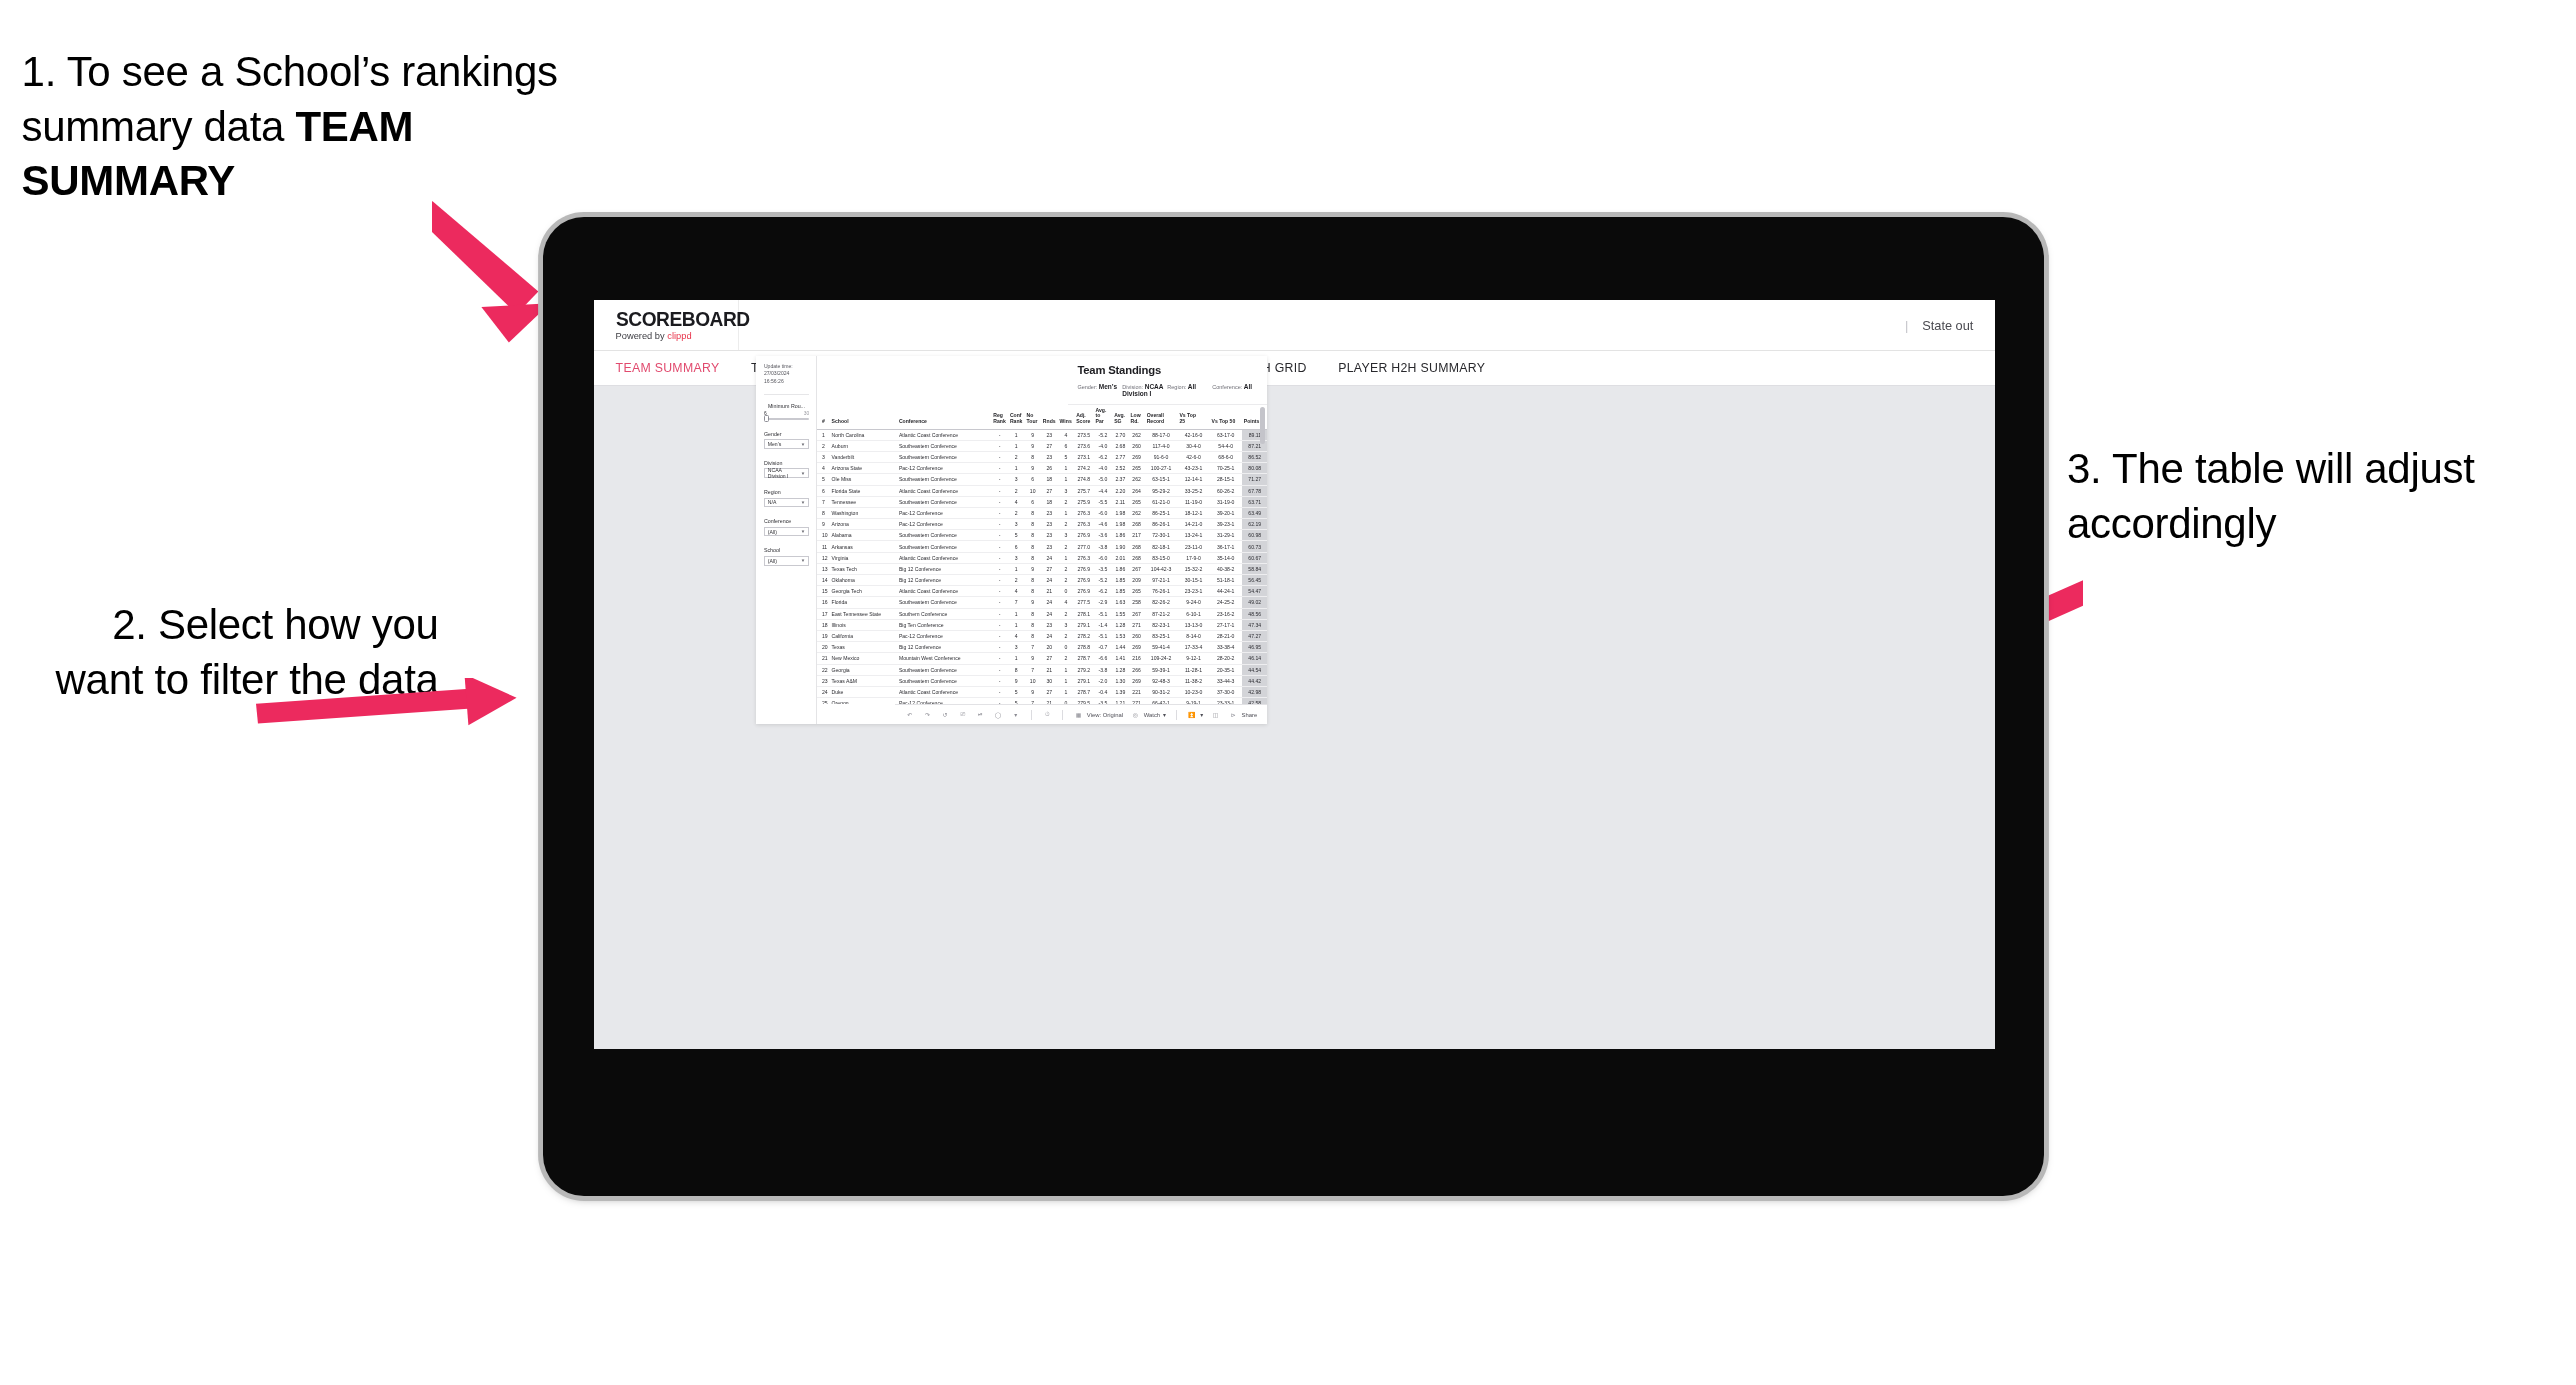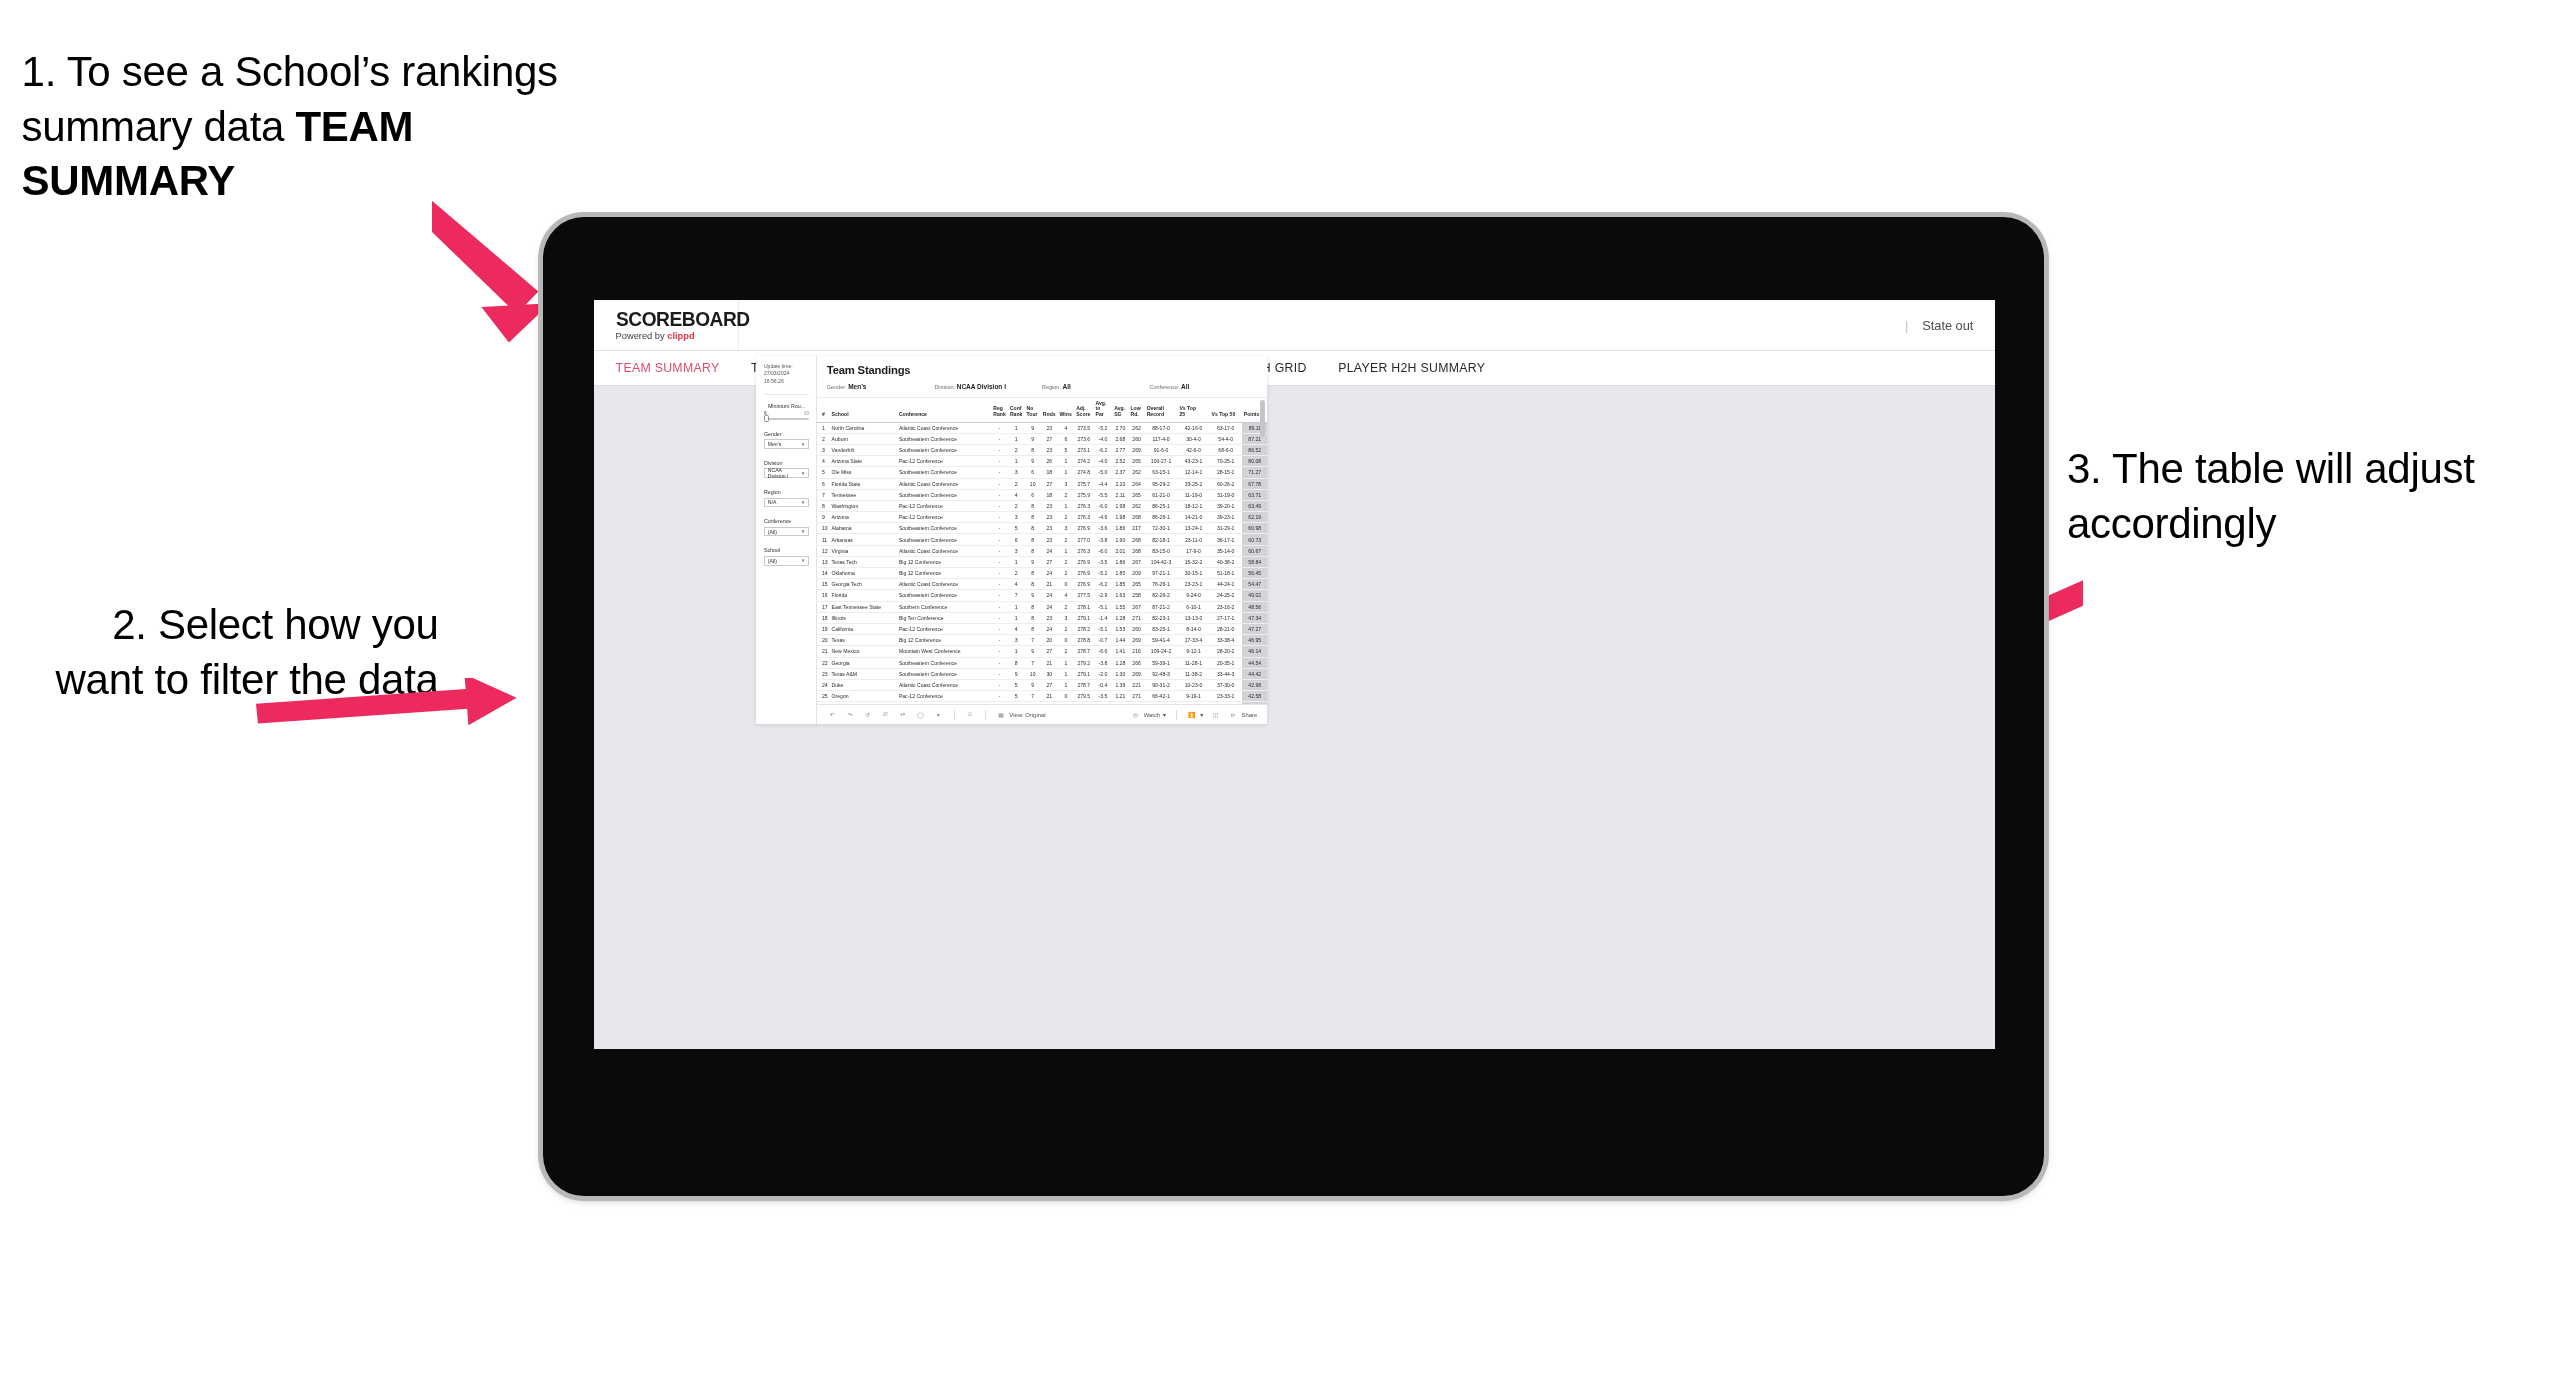--- a/index.html
+++ b/index.html
@@ -62,21 +62,21 @@
     border-right: 1px solid #ececec;
   }
   .brand-title {
     font-family: "Liberation Sans", sans-serif;
     font-weight: 700; font-size: 20.6px; letter-spacing: -0.5px;
     color: #1b1b1f; line-height: 1; transform: scaleX(.93); transform-origin: left;
   }
   .brand-sub {
     font-size: 9.3px; color: #3c3c42; margin-top: 2px; line-height:1;
   }
-  .brand-sub .clippd { color: #e8334a; font-weight: 700; }
+  .brand-sub .clippd { color: #e8334a; font-weight: 400; }
 
   .topnav { display: flex; align-items: stretch; }
   .topnav-item {
     display: flex; align-items: center; justify-content: center;
     padding: 0 21.6px;
     font-size: 13.3px; color: #3a3a40; letter-spacing: 0.2px;
     border-right: 1px solid #ececec;
     cursor: pointer;
     position: relative;
   }
@@ -139,21 +139,21 @@
   }
   .f-select {
     height: 9.8px; border: 1px solid #c9c9cf; background:#fff;
     display:flex; align-items:center; justify-content:space-between;
     padding: 0 2.9px 0 2.9px; font-size: 5.1px; color:#2e2e33;
     cursor: pointer;
   }
   .f-select .caret { color:#6b6b73; font-size:4.5px; }
 
   
-  .viz-main { flex: 1; display: flex; flex-direction: column; overflow: hidden; }
+  .viz-main { flex: 1; display: flex; flex-direction: column; overflow: hidden; align-items: flex-end; }
   .viz-title-block { padding: 7.9px 9.8px 6.9px 9.8px; border-bottom: 1px solid #ebebed; }
   .viz-title { font-size: 11.3px; font-weight: 700; color: #1d1d21; letter-spacing:-0.2px;}
   .viz-filtersline { display:flex; margin-top: 6.9px; font-size: 5.5px; }
   .viz-filtersline .cell { width: 26%; color:#6e6e76; }
   .viz-filtersline .cell b { color:#1d1d21; font-size:6.5px; font-weight:700; }
 
   
   .tbl-scroll { flex:1; overflow:hidden; position: relative; }
   table.standings { width: 100%; border-collapse: collapse; font-size: 5.1px; }
   table.standings thead th {

